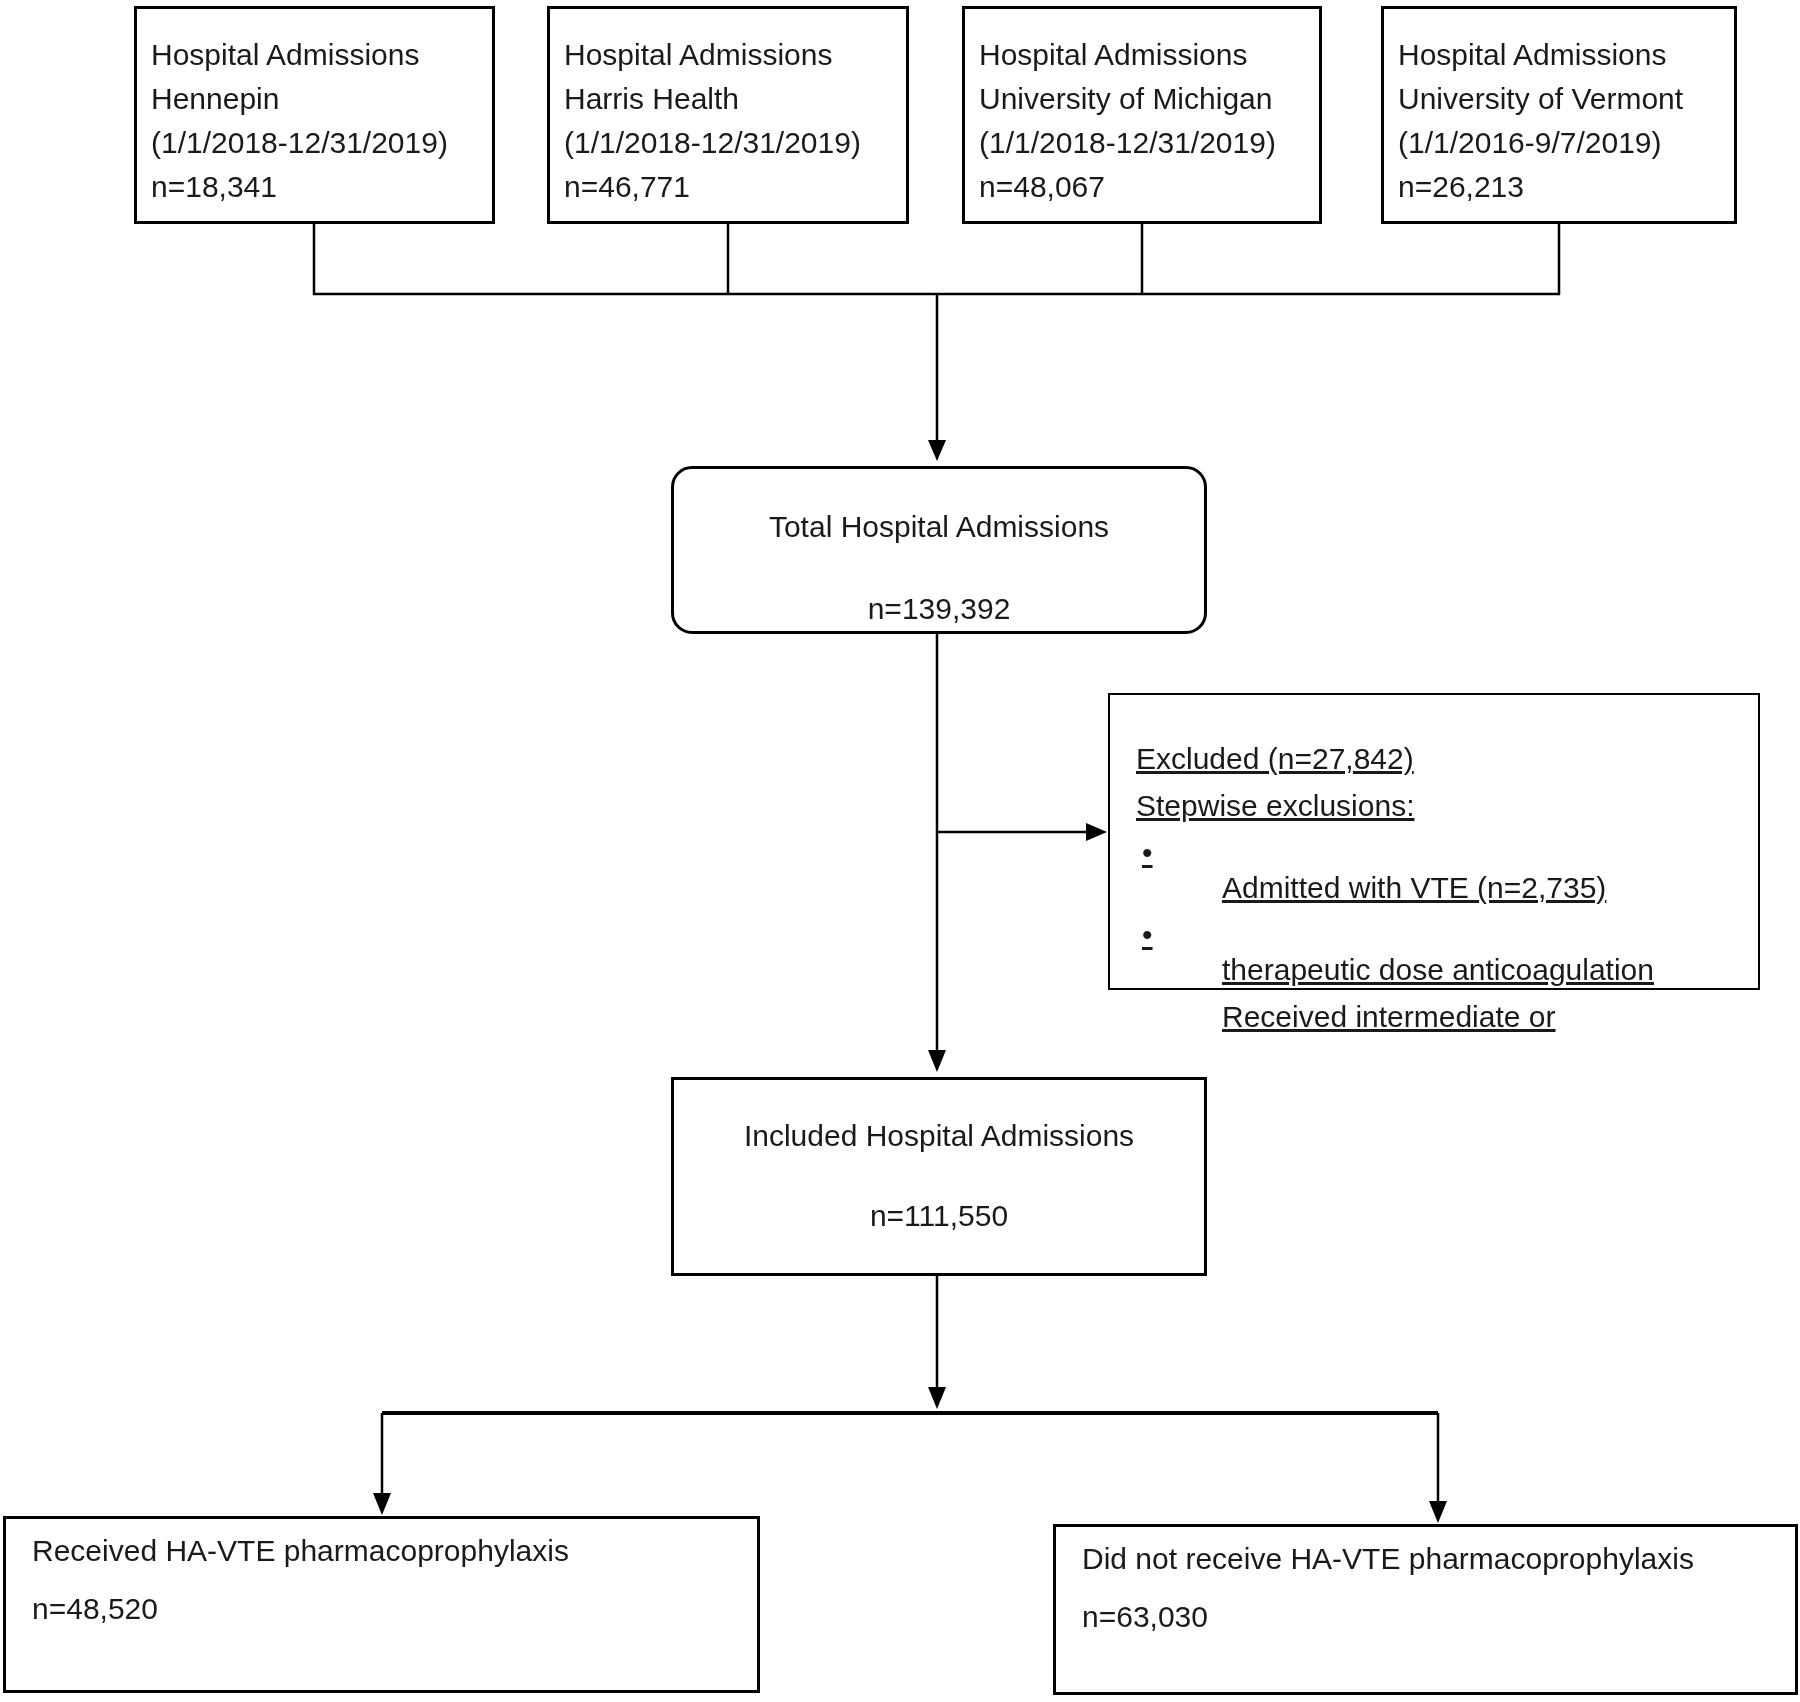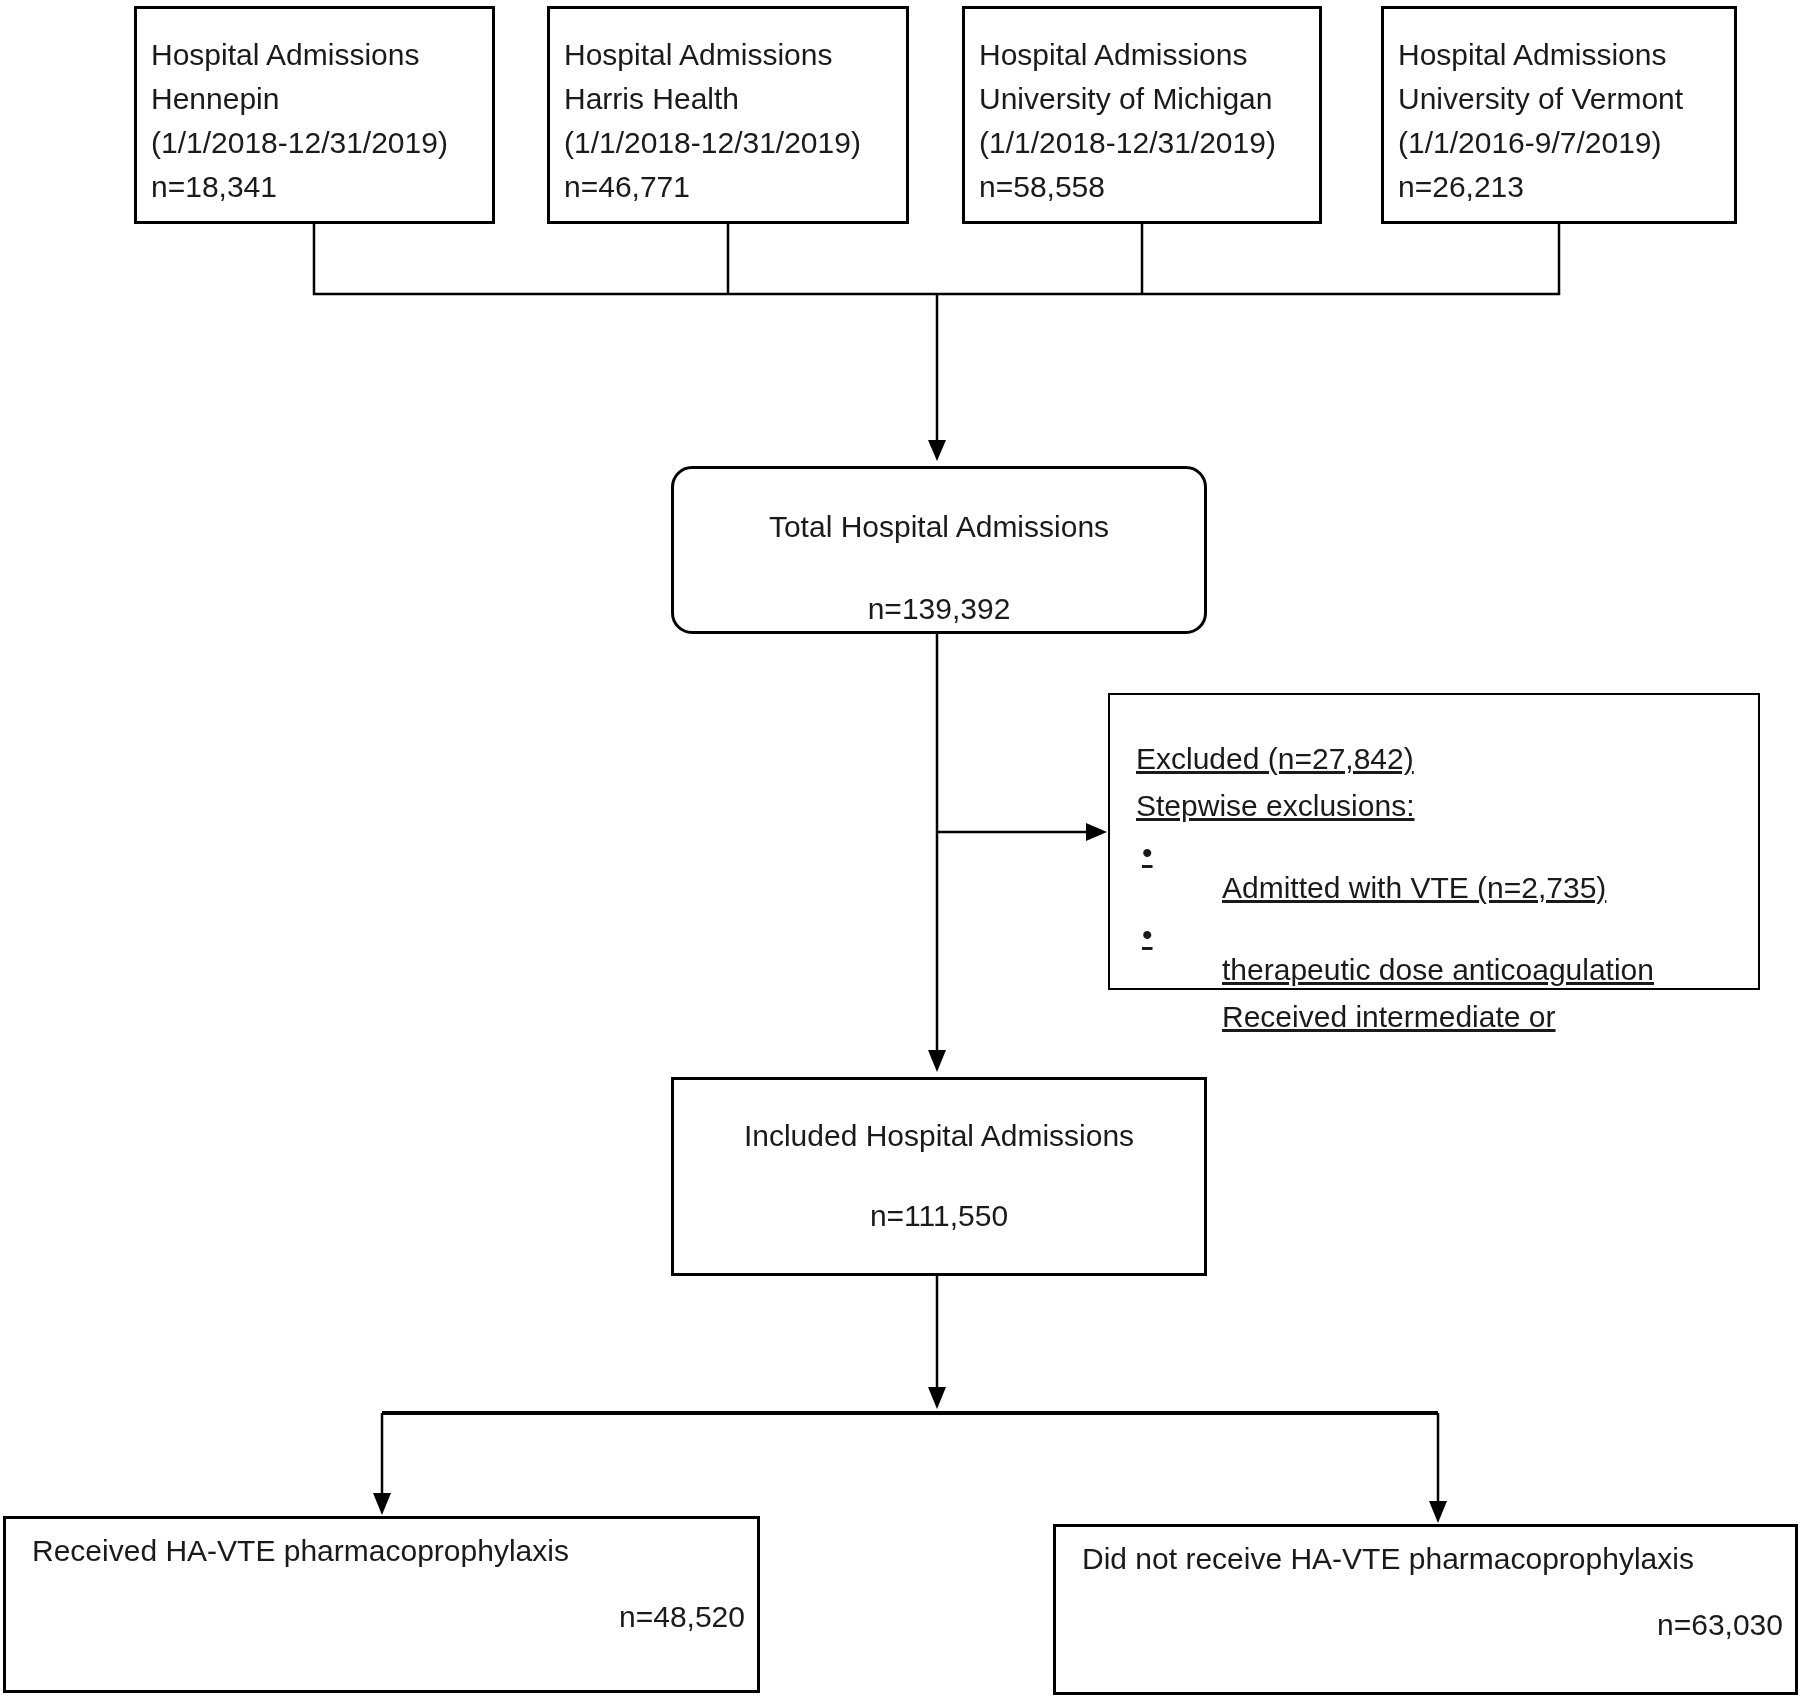--- a/index.html
+++ b/index.html
@@ -54,21 +54,21 @@
     left: 1108px; top: 693px; width: 652px; height: 297px;
     padding: 40px 14px 0 26px;
     line-height: 47px;
     border-width: 2.5px;
     text-decoration: underline;
   }
   .bullet-row { display: flex; align-items: flex-start; }
   .bullet-glyph { flex: 0 0 86px; width: 86px; padding-left: 6px; }
   .bullet-text { flex: 1 1 auto; margin-top: 35px; }
   .outcome { padding: 10px 12px 0 26px; }
-  .outcome .n-line { margin-top: 22px; text-align: right; }
+  .outcome .n-line { margin-top: 14px; }
   .received { left: 3px; top: 1516px; width: 757px; height: 177px; }
   .notreceived { left: 1053px; top: 1524px; width: 745px; height: 171px; }
 </style>
 </head>
 <body>
 
 <div class="canvas">
 
   <svg class="connectors" viewBox="0 0 1800 1702" xmlns="http://www.w3.org/2000/svg" aria-hidden="true">
 
@@ -111,21 +111,21 @@
     <div>Hospital Admissions</div>
     <div>Harris Health</div>
     <div>(1/1/2018-12/31/2019)</div>
     <div>n=46,771</div>
   </div>
 
   <div class="box src src3">
     <div>Hospital Admissions</div>
     <div>University of Michigan</div>
     <div>(1/1/2018-12/31/2019)</div>
-    <div>n=58,558</div>
+    <div>n=48,067</div>
   </div>
 
   <div class="box src src4">
     <div>Hospital Admissions</div>
     <div>University of Vermont</div>
     <div>(1/1/2016-9/7/2019)</div>
     <div>n=26,213</div>
   </div>
 
   <div class="box total">

